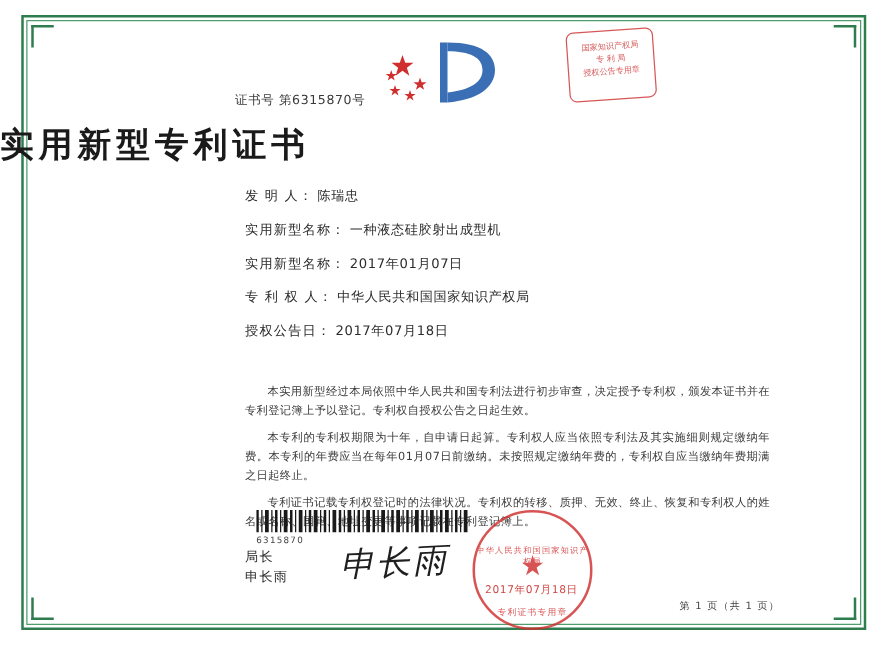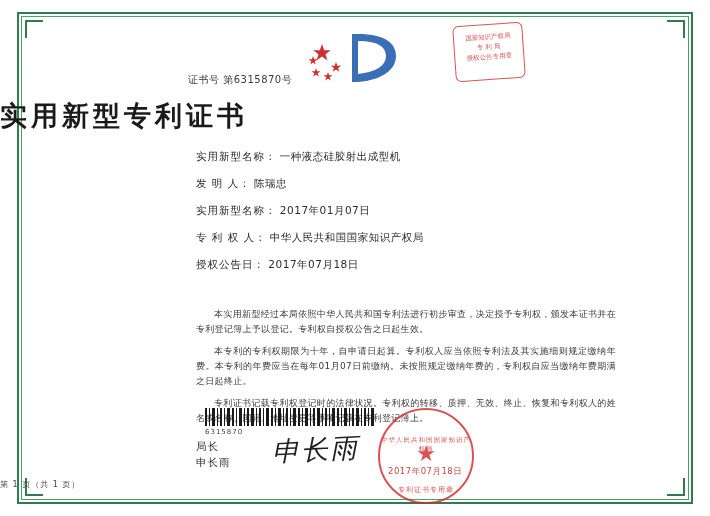--- a/index.html
+++ b/index.html
@@ -216,21 +216,21 @@
     font-size: 8.5px;
     letter-spacing: 0.5px;
     opacity: 0.9;
   }
 
   .page-footer {
     position: absolute;
     left: 0;
     bottom: 26px;
     width: 624px;
-    text-align: left;
+    text-align: right;
     font-size: 8px;
     color: #444;
     letter-spacing: 1px;
   }
 </style>
 </head>
 <body>
 
 <div id="certificate">
 
@@ -256,26 +256,26 @@
         <polygon points="16,38 17.1,41.2 20.5,41.2 17.7,43.2 18.8,46.4 16,44.4 13.2,46.4 14.3,43.2 11.5,41.2 14.9,41.2"></polygon>
         <polygon points="13,26 14.1,29.2 17.5,29.2 14.7,31.2 15.8,34.4 13,32.4 10.2,34.4 11.3,31.2 8.5,29.2 11.9,29.2"></polygon>
       </g>
     </svg>
   </div>
 
   <div class="title">实用新型专利证书</div>
 
   <div class="fields">
     <div class="field-row">
+      <span class="field-label">发 明 人：</span>
+      <span class="field-value">陈瑞忠</span>
+    </div>
+    <div class="field-row">
       <span class="field-label">实用新型名称：</span>
       <span class="field-value">一种液态硅胶射出成型机</span>
-    </div>
-    <div class="field-row">
-      <span class="field-label">发 明 人：</span>
-      <span class="field-value">陈瑞忠</span>
     </div>
     <div class="field-row">
       <span class="field-label">实用新型名称：</span>
       <span class="field-value">2017年01月07日</span>
     </div>
     <div class="field-row">
       <span class="field-label">专 利 权 人：</span>
       <span class="field-value">中华人民共和国国家知识产权局</span>
     </div>
     <div class="field-row">

